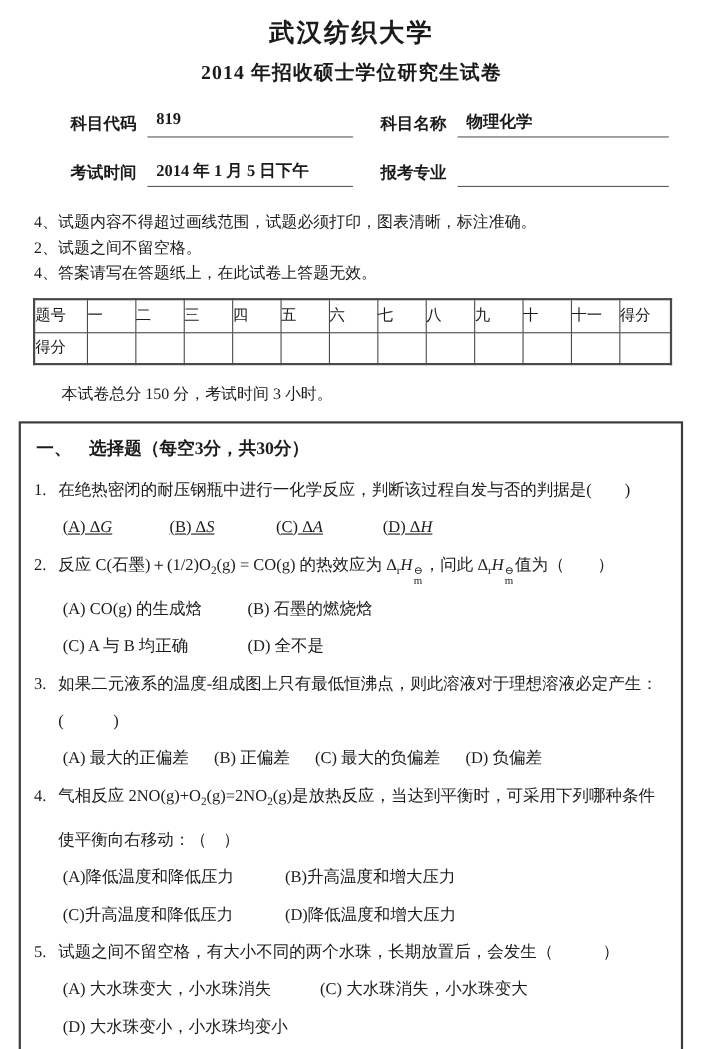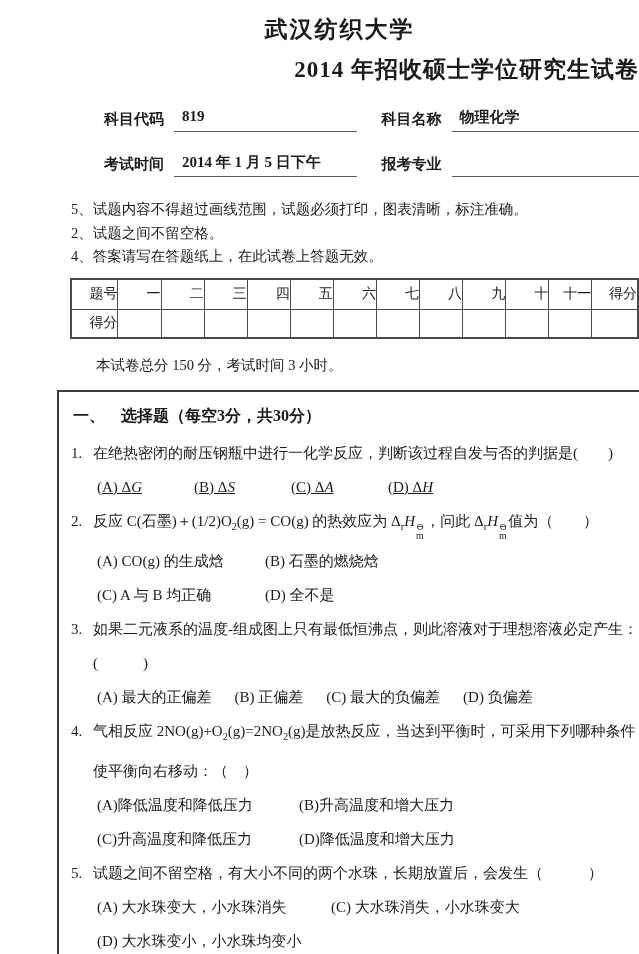--- a/index.html
+++ b/index.html
@@ -3,42 +3,42 @@
 <meta charset="utf-8">
 <style>
   * { box-sizing: border-box; margin: 0; padding: 0; }
   html, body { background: #ffffff; }
   body {
     width: 639px; height: 954px;
     font-family: "Liberation Serif", "DejaVu Serif", serif;
     color: #1b1b1b;
     overflow: hidden;
   }
-  .sheet { width: 639px; height: 954px; position: relative; padding-left: 40px; }
+  .sheet { width: 639px; height: 954px; position: relative; }
 
   
   .title1 { text-align: center; font-size: 23px; font-weight: bold; padding-top: 14px; letter-spacing: 2px; }
-  .title2 { text-align: right; font-size: 23px; font-weight: bold; margin-top: 9px; letter-spacing: 1px; }
+  .title2 { text-align: center; font-size: 18px; font-weight: bold; margin-top: 9px; letter-spacing: 1px; }
 
   
   .form-area { margin: 23px 0 0 64px; font-size: 15px; }
   .form-row { display: flex; align-items: flex-end; margin-bottom: 21px; }
   .f-label { font-weight: bold; width: 70px; flex-shrink: 0; padding-bottom: 3px; }
   .f-field { border-bottom: 1px solid #5a5a5a; width: 187px; padding: 0 0 4px 8px; font-weight: bold; min-height: 24px; }
   .f-label.fl2 { margin-left: 25px; }
   .f-field.f2 { width: 192px; }
 
   
   .notes { margin: 17px 0 0 31px; font-size: 14.5px; }
   .note-line { line-height: 23.5px; }
 
   
   .score-table { border-collapse: collapse; margin: 9px 0 0 30px; border: 2px solid #4a4a4a; }
   .score-table td {
-    border: 1px solid #4a4a4a; text-align: right; vertical-align: middle;
+    border: 1px solid #4a4a4a; text-align: left; vertical-align: middle;
     font-size: 14px; height: 31px; width: 44px; padding: 0;
   }
   .score-table tr:first-child td:first-child { width: 48px; }
   .score-table tr:first-child td:last-child { width: 47px; }
   .score-table tr:last-child td { height: 28px; }
 
   
   .summary { margin: 17px 0 0 56px; font-size: 14.5px; }
 
   
@@ -87,21 +87,21 @@
     </div>
     <div class="form-row">
       <span class="f-label">考试时间</span>
       <span class="f-field">2014 年 1 月 5 日下午</span>
       <span class="f-label fl2">报考专业</span>
       <span class="f-field f2"></span>
     </div>
   </div>
 
   <div class="notes">
-      <div class="note-line">5、试题内容不得超过画线范围，试题必须打印，图表清晰，标注准确。</div>
+      <div class="note-line">4、试题内容不得超过画线范围，试题必须打印，图表清晰，标注准确。</div>
       <div class="note-line">2、试题之间不留空格。</div>
       <div class="note-line">4、答案请写在答题纸上，在此试卷上答题无效。</div>
     </div>
 
   <table class="score-table">
     <tbody>
       <tr>
           <td>题号</td>
           <td>一</td>
           <td>二</td>

